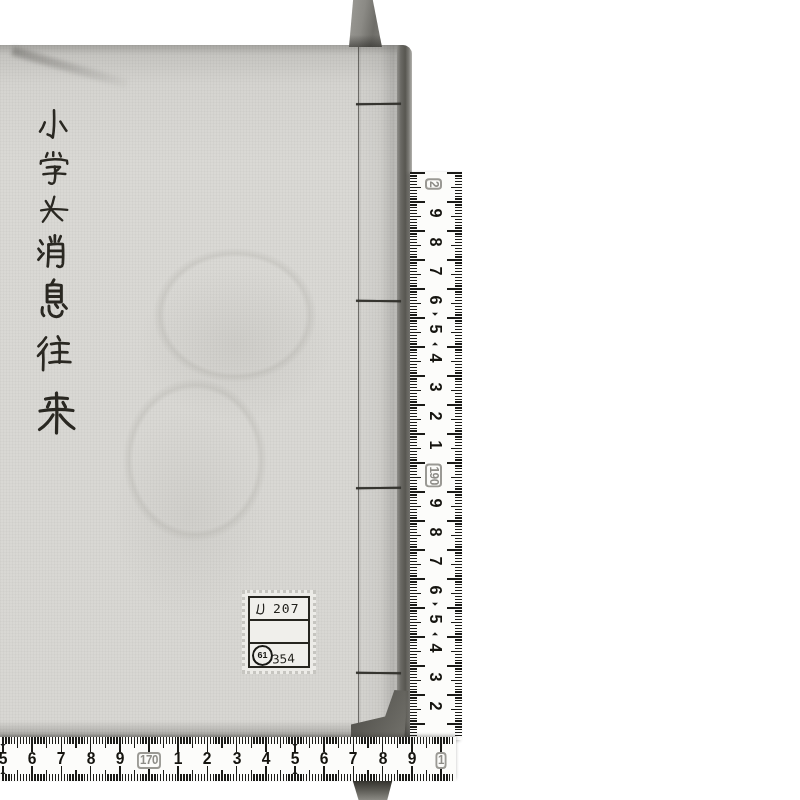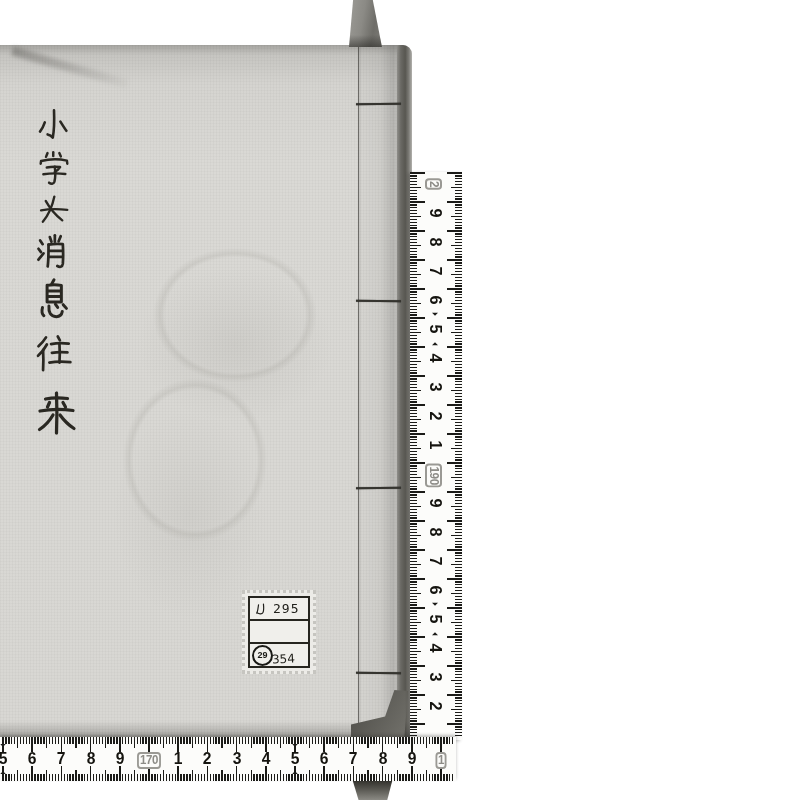--- a/index.html
+++ b/index.html
@@ -169,27 +169,27 @@
     <div class="bottom-shadow"></div>
 
     <div class="label">
       <div class="label-box">
         <div class="label-row">
           <svg class="kana-ru" width="14" height="16" viewBox="0 0 40 40" style="margin-left:4px">
             <path d="M13 8 C12 17 11 25 8 32"></path>
             <path d="M27 6 C28 16 28 24 26 29 C23 35 15 35 9 31"></path>
           </svg>
           <span class="hidden-text">ル</span>
-          <span class="label-num">295</span>
+          <span class="label-num">207</span>
         </div>
         <div class="label-row">
           <span></span>
         </div>
         <div class="label-row">
-          <span class="stamp-circle">29</span>
+          <span class="stamp-circle">61</span>
           <span class="stamp-num">354</span>
         </div>
       </div>
     </div>
   </div>
 
   <div class="ribbon-top"></div>
   <div class="ribbon-cross"></div>
   <div class="ribbon-tail"></div>
 

